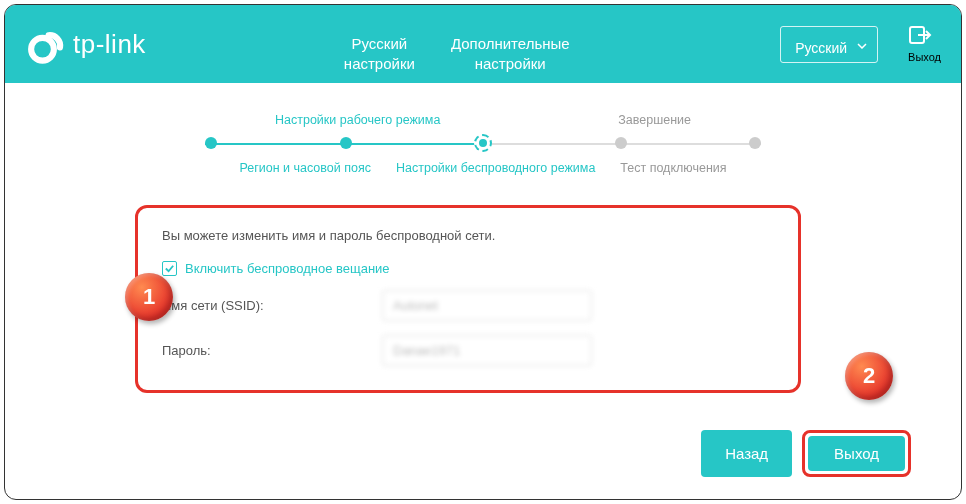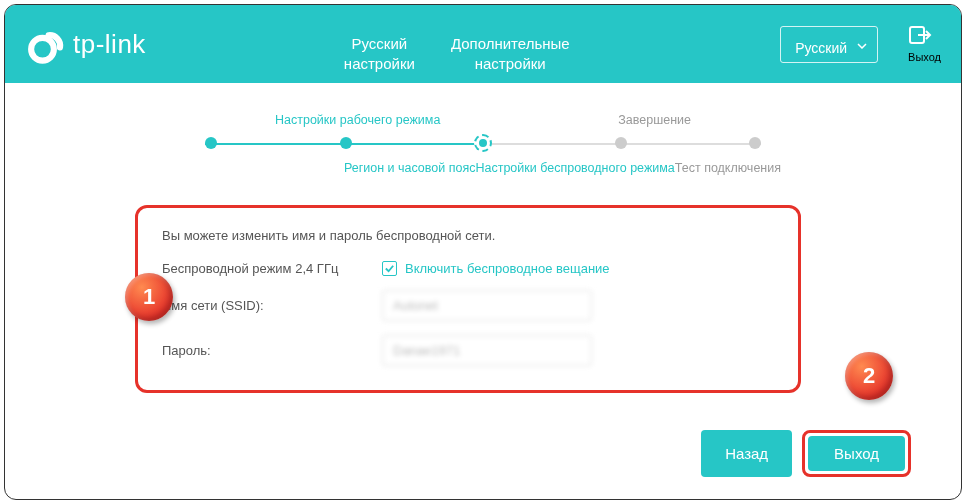--- a/index.html
+++ b/index.html
@@ -27,21 +27,21 @@
   .step-labels-top { display: flex; justify-content: space-between; font-size: 12.5px; color: #999; margin-bottom: 10px; padding: 0 90px; }
   .step-labels-top .act { color: #26c6c6; }
   .step-line { position: relative; height: 14px; margin: 0 20px; }
   .step-track { position: absolute; top: 6px; left: 0; right: 0; height: 2px; }
   .seg { position:absolute; top:0; height:2px; }
   .dots { position: absolute; top:0; left:0; right:0; display:flex; justify-content: space-between; }
   .dot { width: 12px; height: 12px; border-radius: 50%; background: #26c6c6; }
   .dot.gray { background: #ccc; }
   .dot.current { width: 18px; height: 18px; margin-top: -3px; border: 2px dashed #26c6c6; background:#fff; position: relative; }
   .dot.current::after { content:''; position:absolute; top:3px; left:3px; width:8px; height:8px; border-radius:50%; background:#26c6c6; }
-  .step-labels-bot { display: flex; justify-content: flex-end; font-size: 12.5px; color: #999; margin-top: 10px; }
+  .step-labels-bot { display: flex; justify-content: center; font-size: 12.5px; color: #999; margin-top: 10px; gap: 25px; }
   .step-labels-bot .act { color: #26c6c6; }
 
   .form-box { border: 3px solid #e6322a; border-radius: 12px; padding: 20px 24px; margin: 0 120px 0 90px; position: relative; }
   .form-instr { font-size: 13px; color: #555; margin-bottom: 18px; }
   .form-row { display: flex; align-items: center; margin-bottom: 14px; font-size: 13px; color: #555; }
   .form-row .lbl { width: 220px; }
   .form-row input[type=text], .form-row input[type=password] { width: 210px; padding: 7px 10px; border: 1px solid #ddd; border-radius: 3px; font-size: 13px; color: #bbb; filter: blur(2.5px); }
   .chk-wrap { display: flex; align-items: center; color: #26c6c6; font-size: 13px; cursor: pointer; }
   .chk { width: 15px; height: 15px; border: 1.5px solid #26c6c6; border-radius: 2px; margin-right: 8px; display: flex; align-items: center; justify-content: center; }
   .chk svg { width: 11px; height: 11px; }
@@ -117,21 +117,20 @@
       <div class="step-labels-bot">
         <span class="act">Регион и часовой пояс</span>
         <span class="act">Настройки беспроводного режима</span>
         <span>Тест подключения</span>
       </div>
     </div>
 
     <div class="form-box">
       <div class="form-instr">Вы можете изменить имя и пароль беспроводной сети.</div>
       <div class="form-row">
-        <div class="lbl">Беспроводной режим 2,4 ГГц</div>
         <div class="chk-wrap">
           <span class="chk">
             <svg viewBox="0 0 12 12">
                 <path d="M2 6 L5 9 L10 3" stroke="#26c6c6" stroke-width="2" fill="none"></path>
               </svg>
           </span>
           <span>Включить беспроводное вещание</span>
         </div>
       </div>
       <div class="form-row">

